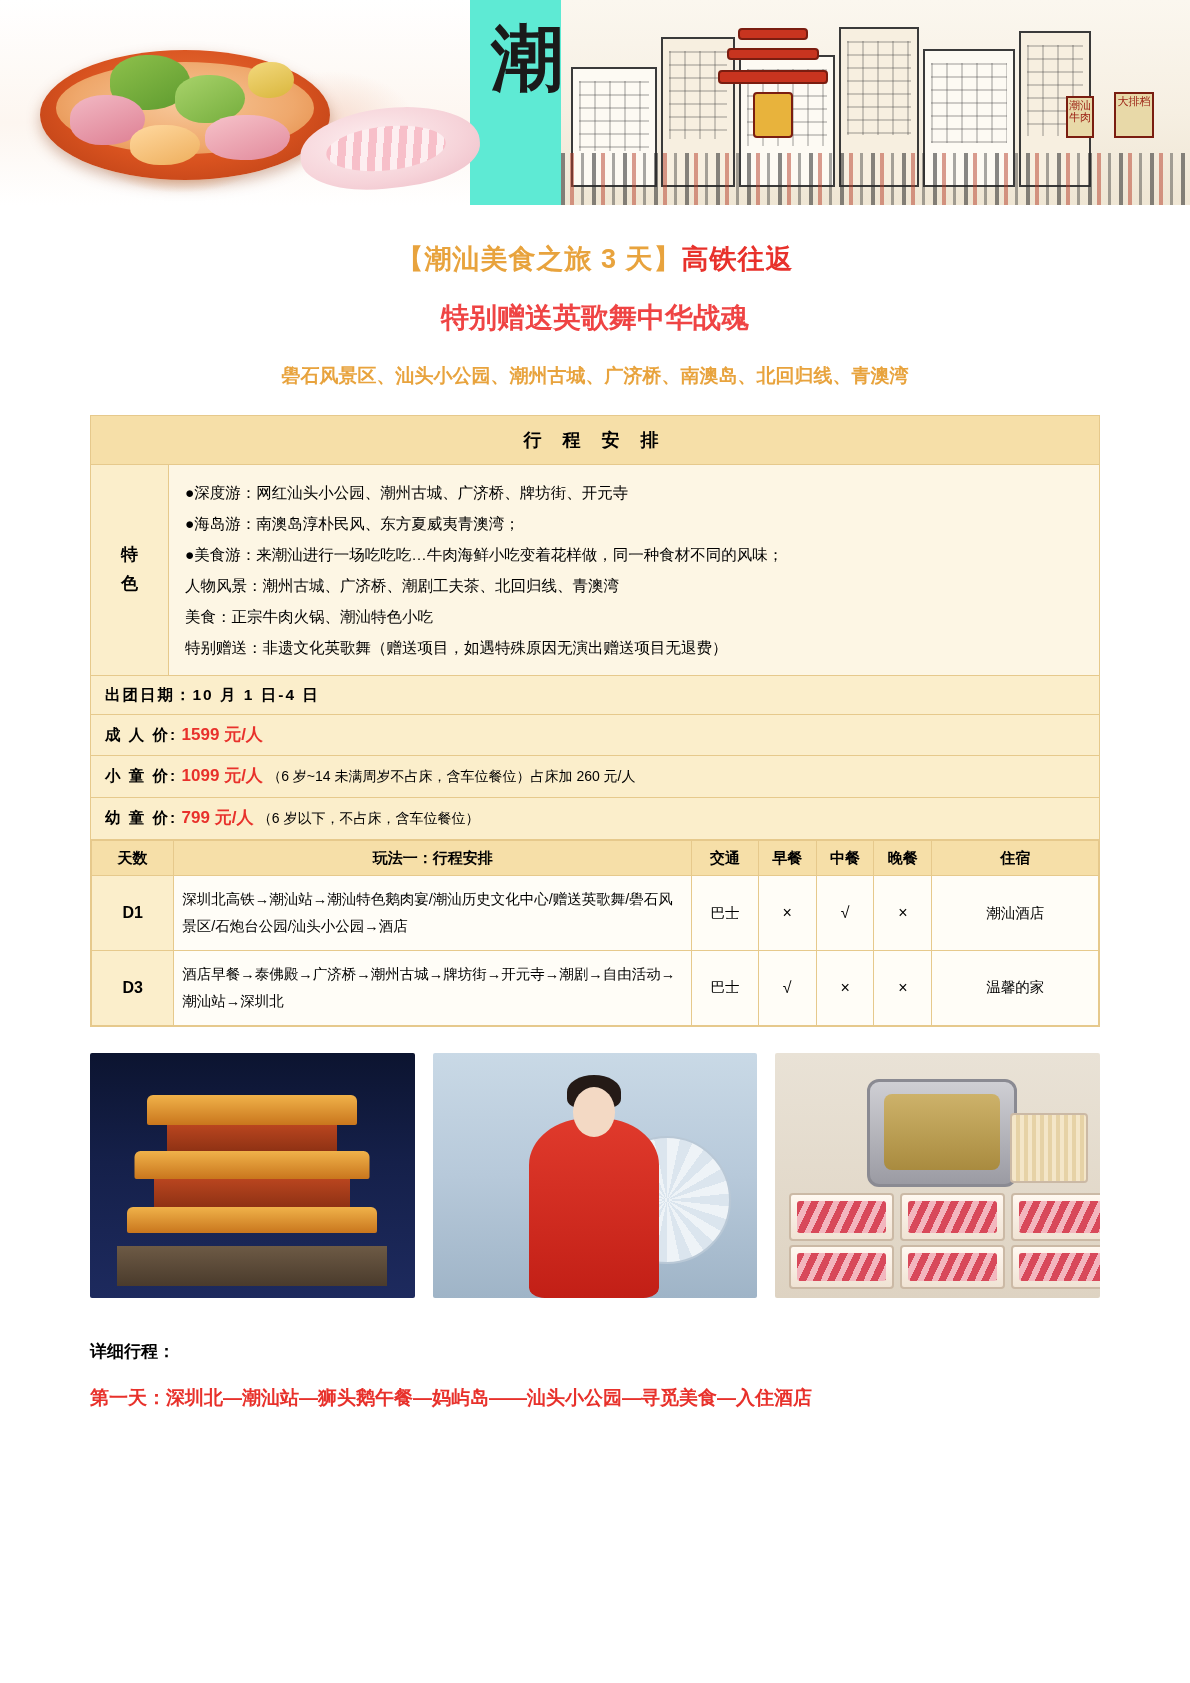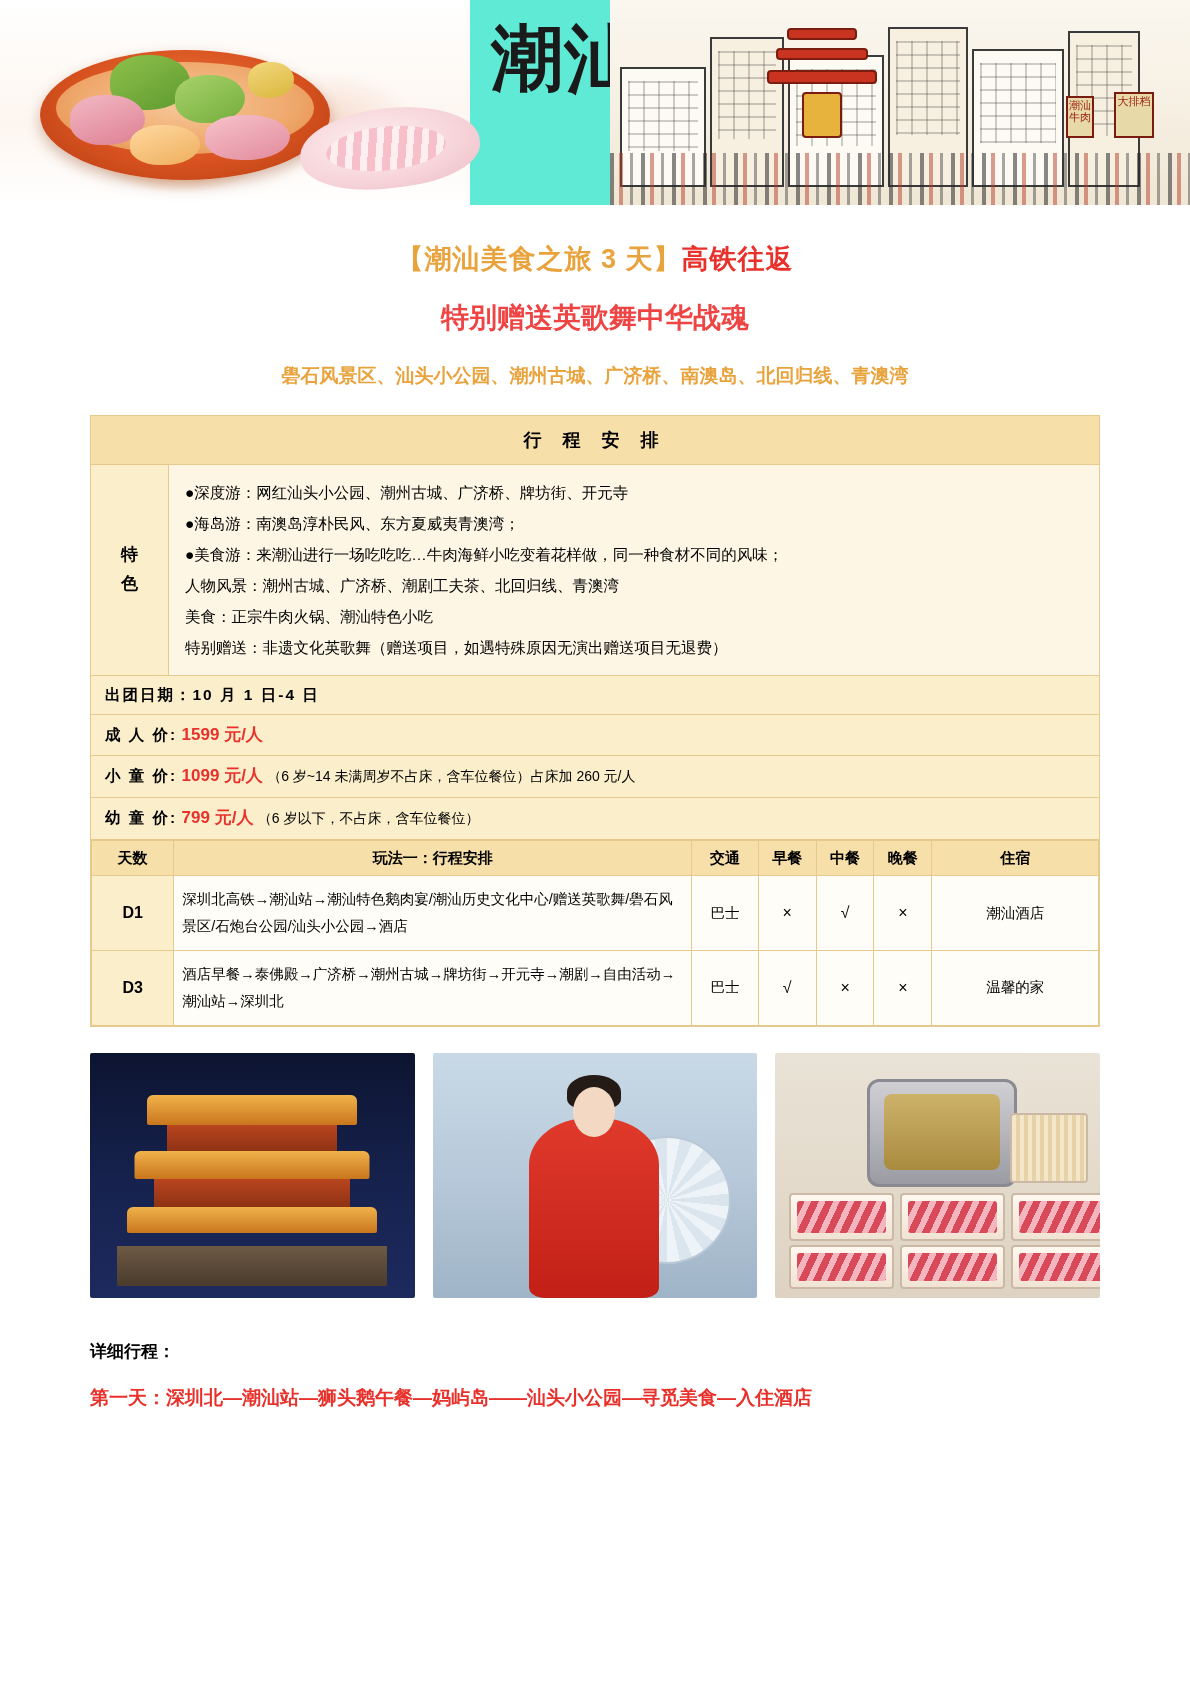--- a/index.html
+++ b/index.html
@@ -76,21 +76,21 @@
     font-family: "DejaVu Serif", "Liberation Serif", serif;
     font-weight: 700;
     font-size: 72px;
     line-height: 80px;
     text-align: center;
     letter-spacing: 2px;
   }
   .hero-right {
     position: absolute;
     right: 0; top: 0;
-    width: 580px; height: 205px;
+    width: 629px; height: 205px;
     background:
       linear-gradient(180deg,#fbf7ef 0%, #f6efe2 55%, #efe6d4 100%);
     overflow: hidden;
   }
   .bldg {
     position: absolute;
     bottom: 18px;
     background: #fdfaf3;
     border: 2px solid #3a3a3a;
   }

